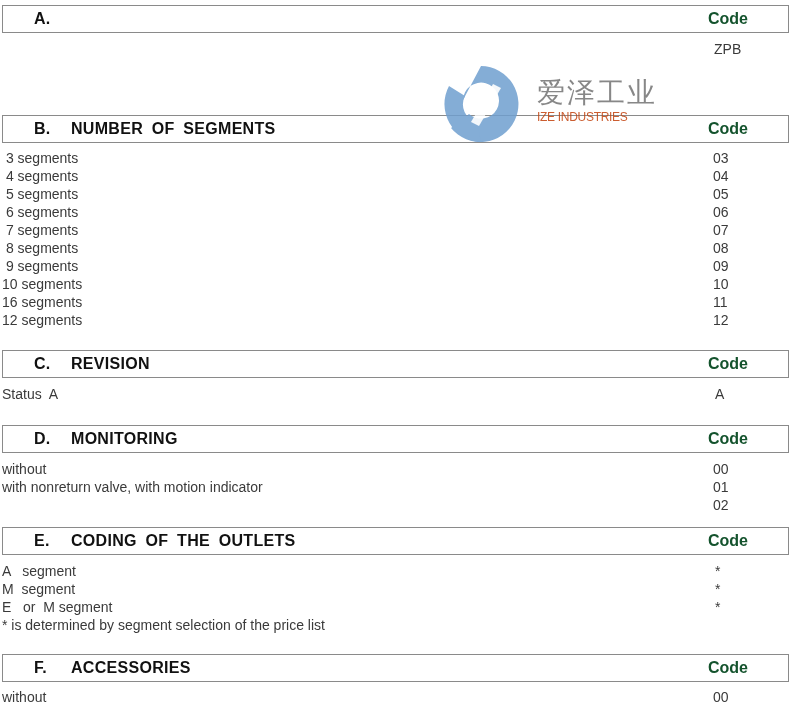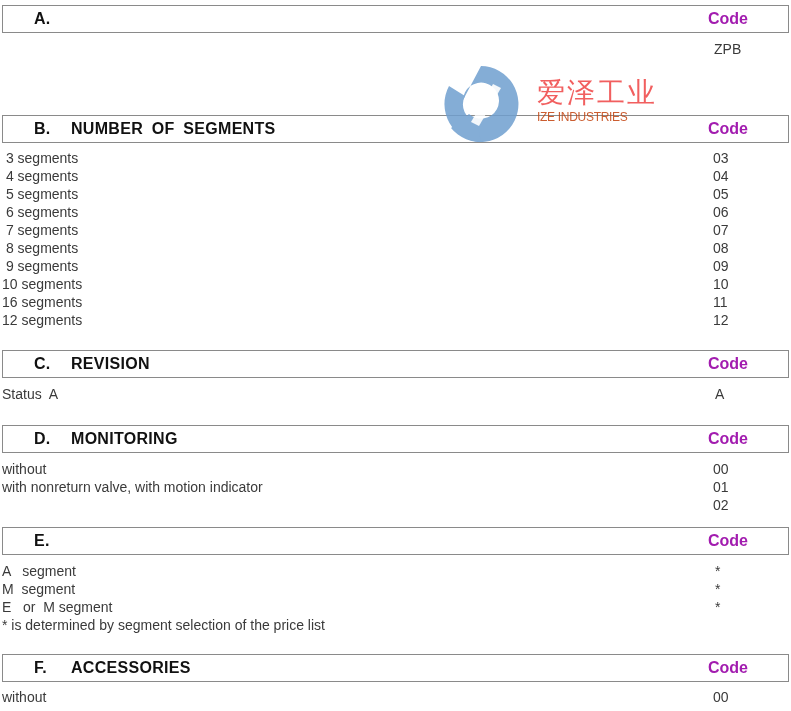--- a/index.html
+++ b/index.html
@@ -42,21 +42,21 @@
       color: #111;
       word-spacing: 4px;
       letter-spacing: 0.3px;
     }
     .hdr .code {
       position: absolute;
       left: 705px;
       top: 4px;
       font-weight: bold;
       font-size: 16px;
-      color: #a21caf;
+      color: #14532d;
     }
     .row {
       position: absolute;
       left: 0;
       width: 758px;
       height: 18px;
       font-size: 14px;
       line-height: 18px;
       color: #3a3a3a;
     }
@@ -85,21 +85,21 @@
       left: 0;
       top: 0;
       width: 80px;
       height: 80px;
     }
     .wm-cn {
       position: absolute;
       left: 96px;
       top: 10px;
       font-size: 28px;
-      color: #ef4444;
+      color: #737373;
       letter-spacing: 2px;
       font-family: "DejaVu Sans", sans-serif;
       opacity: 0.85;
     }
     .wm-en {
       position: absolute;
       left: 96px;
       top: 46px;
       font-size: 12px;
       color: #c2410c;
@@ -187,20 +187,21 @@
 <div class="row" style="top:478px;">
   <span class="lbl">with nonreturn valve, with motion indicator</span>
   <span class="val">01</span>
 </div>
 <div class="row" style="top:496px;">
   <span class="val">02</span>
 </div>
 
 <div class="hdr" style="top:527px;">
   <span class="letter">E.</span>
+  <span class="title">CODING OF THE OUTLETS</span>
   <span class="code">Code</span>
 </div>
 <div class="row" style="top:562px;">
   <span class="lbl">A   segment</span>
   <span class="val" style="left:715px;">*</span>
 </div>
 <div class="row" style="top:580px;padding-left:45px;">
   <span class="lbl">M  segment</span>
   <span class="val" style="left:715px;">*</span>
 </div>

